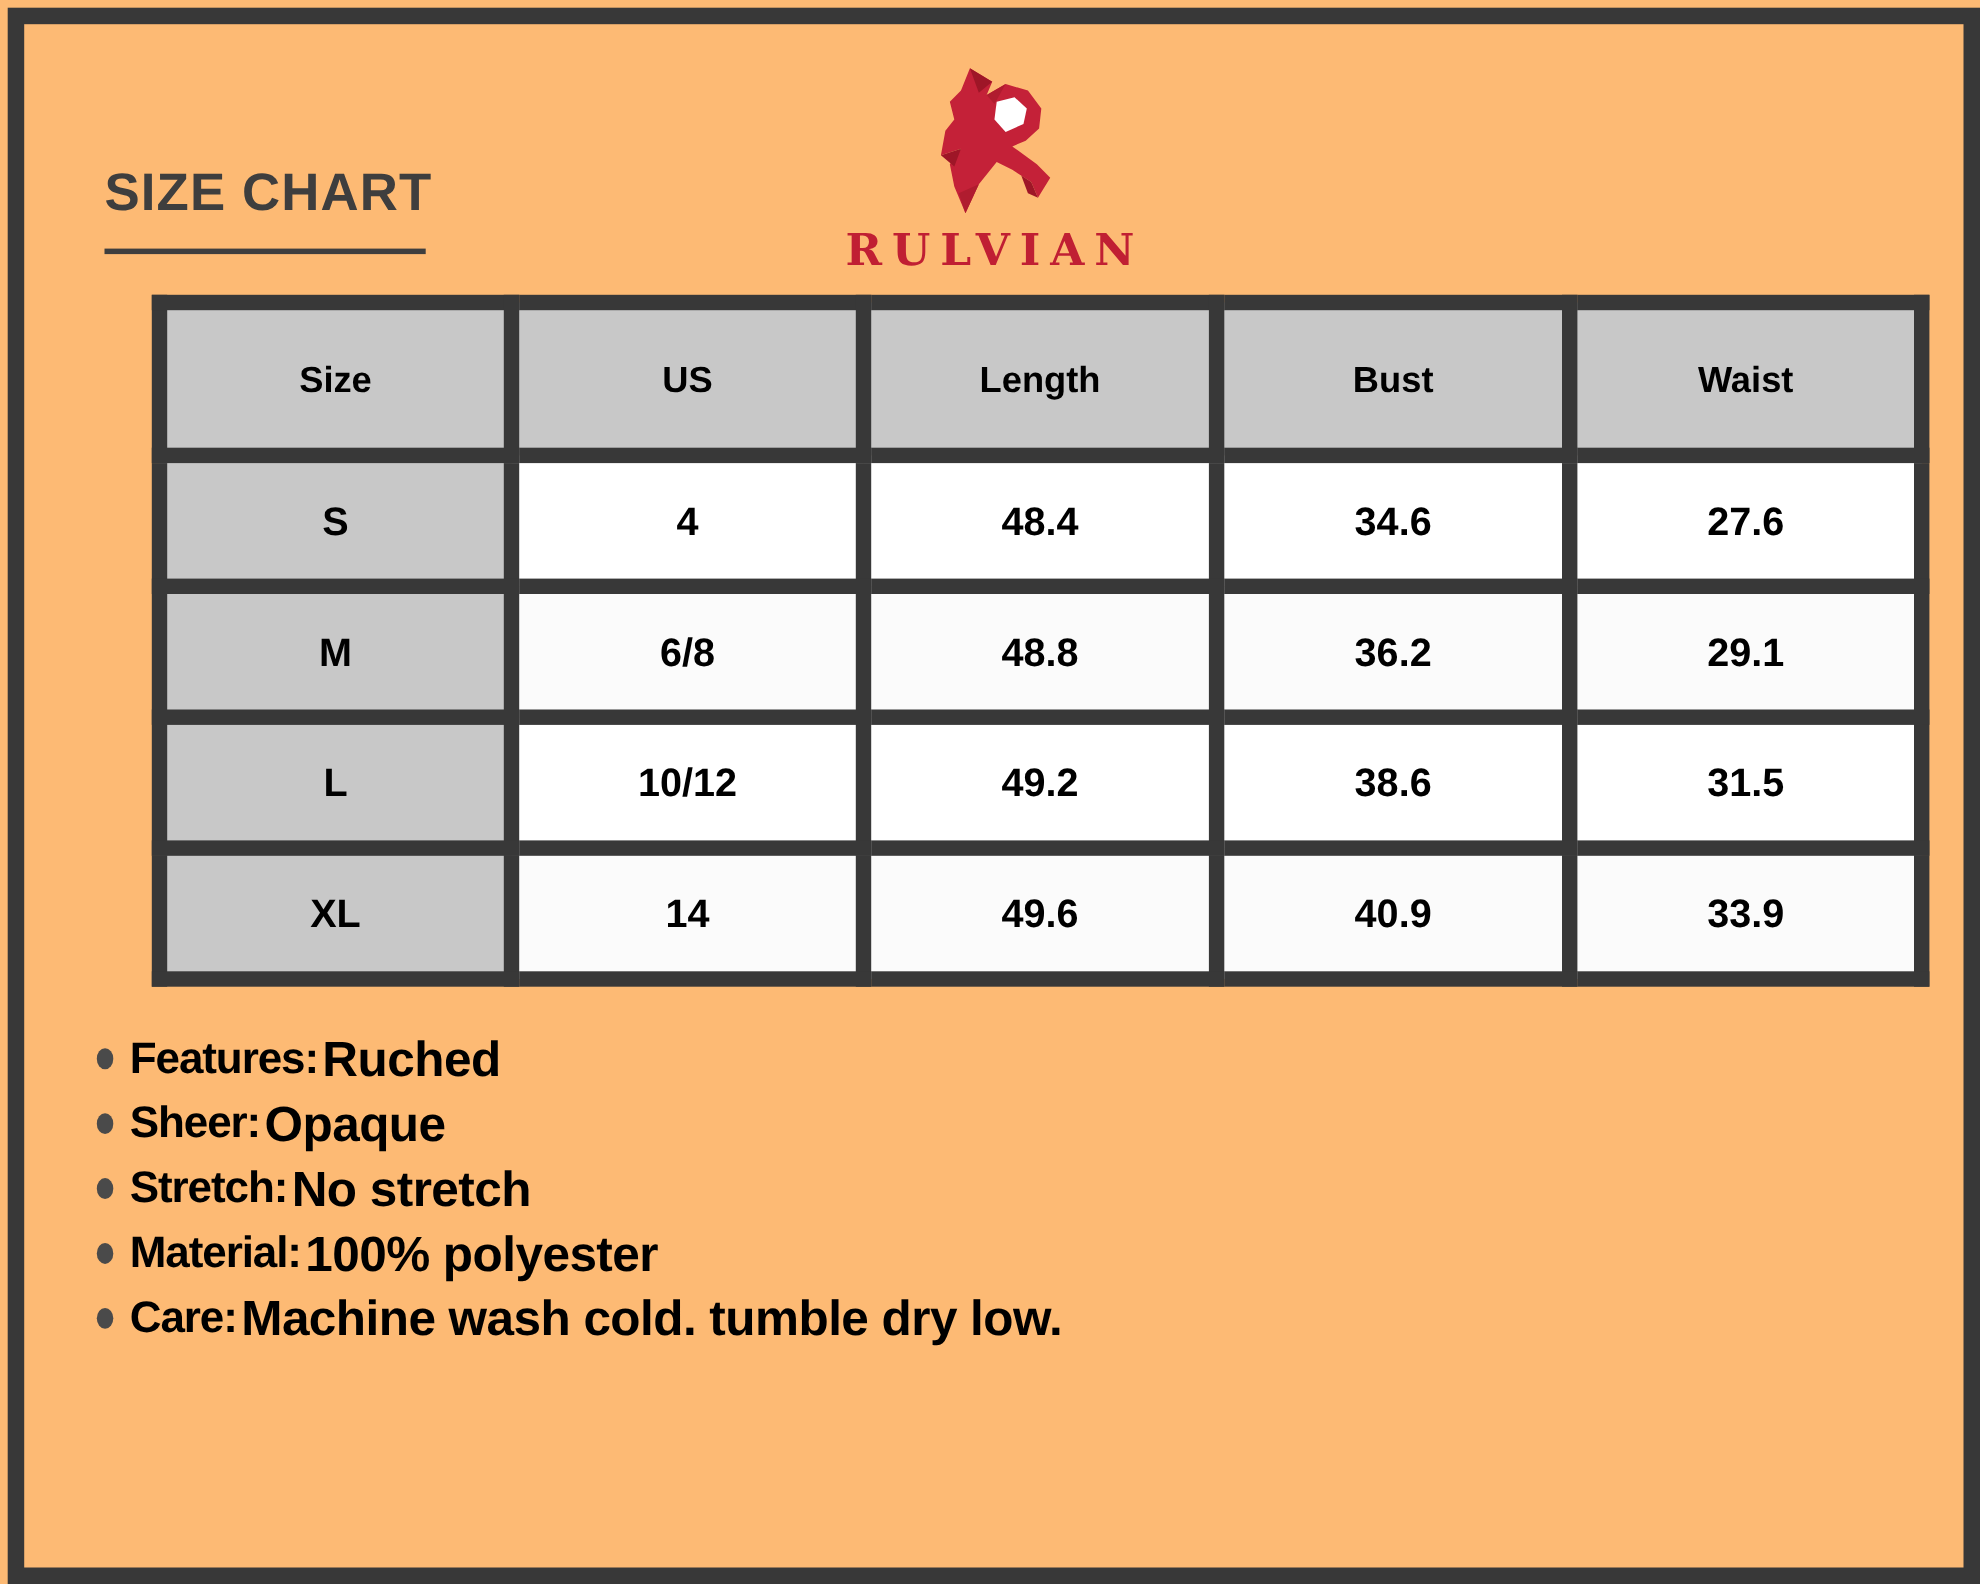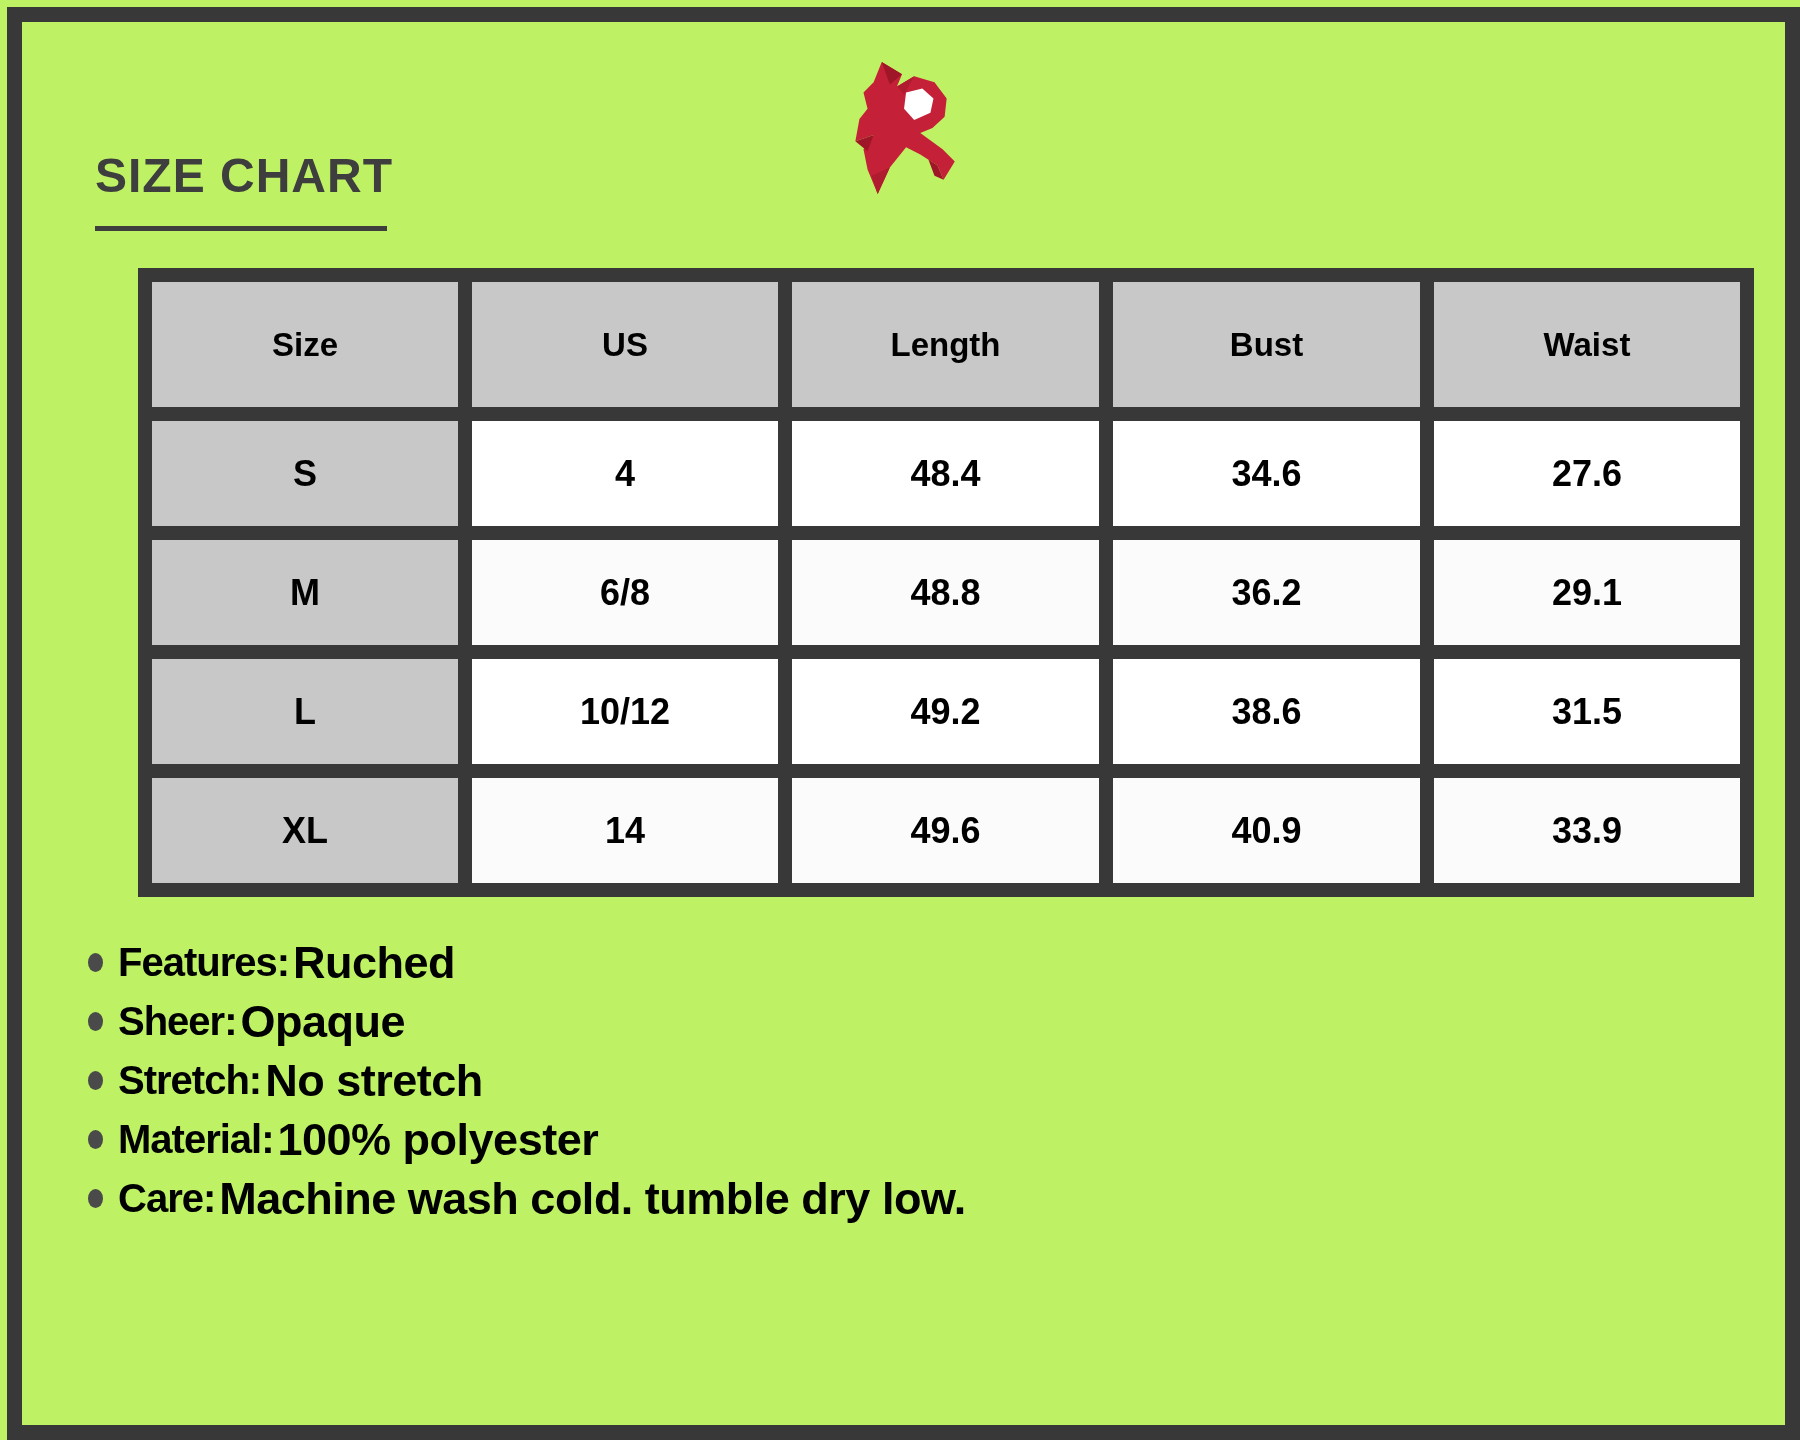--- a/index.html
+++ b/index.html
@@ -2,21 +2,21 @@
 <html><head>
 <meta charset="utf-8">
 <style>
   * { margin:0; padding:0; box-sizing:border-box; }
   html,body { background:#ffffff; }
   body { font-family:"Liberation Sans", sans-serif; }
 
   .canvas {
     position:relative;
     width:1800px; height:1440px;
-    background:#bef264;
+    background:#fdba74;
     overflow:hidden;
   }
 
   
   .frame {
     position:absolute;
     left:7px; top:7px; right:0; bottom:0;
     border:15px solid #383838;
     pointer-events:none;
   }
@@ -137,20 +137,21 @@
         M38,6 L58,18 L53,30 L70,20 L90,26 L102,42 L100,60 L88,71 L76,76
         L98,92 L110,104 L99,122 L93,108 L76,97 L62,90 L46,110 L34,136
         L24,112 L20,92 L30,78 L12,84 L16,62 L24,52 L20,36 L30,26 Z"></path>
       <path fill="#ffffff" d="M62,36 L78,32 L89,42 L86,56 L70,63 L60,52 Z"></path>
       <path fill="#9e1627" d="M38,6 L58,18 L46,28 Z"></path>
       <path fill="#9e1627" d="M12,84 L30,78 L24,94 Z"></path>
       <path fill="#9e1627" d="M99,122 L93,108 L84,102 L90,118 Z"></path>
       <path fill="#b01c2f" d="M53,30 L70,20 L60,38 Z"></path>
       <path fill="#b01c2f" d="M46,110 L34,136 L28,118 Z"></path>
     </svg>
+    <div class="brand-wordmark">RULVIAN</div>
   </div>
 
   <table class="size-table">
     <colgroup>
       <col style="width:320px">
       <col style="width:320px">
       <col style="width:321px">
       <col style="width:321px">
       <col style="width:320px">
     </colgroup>

